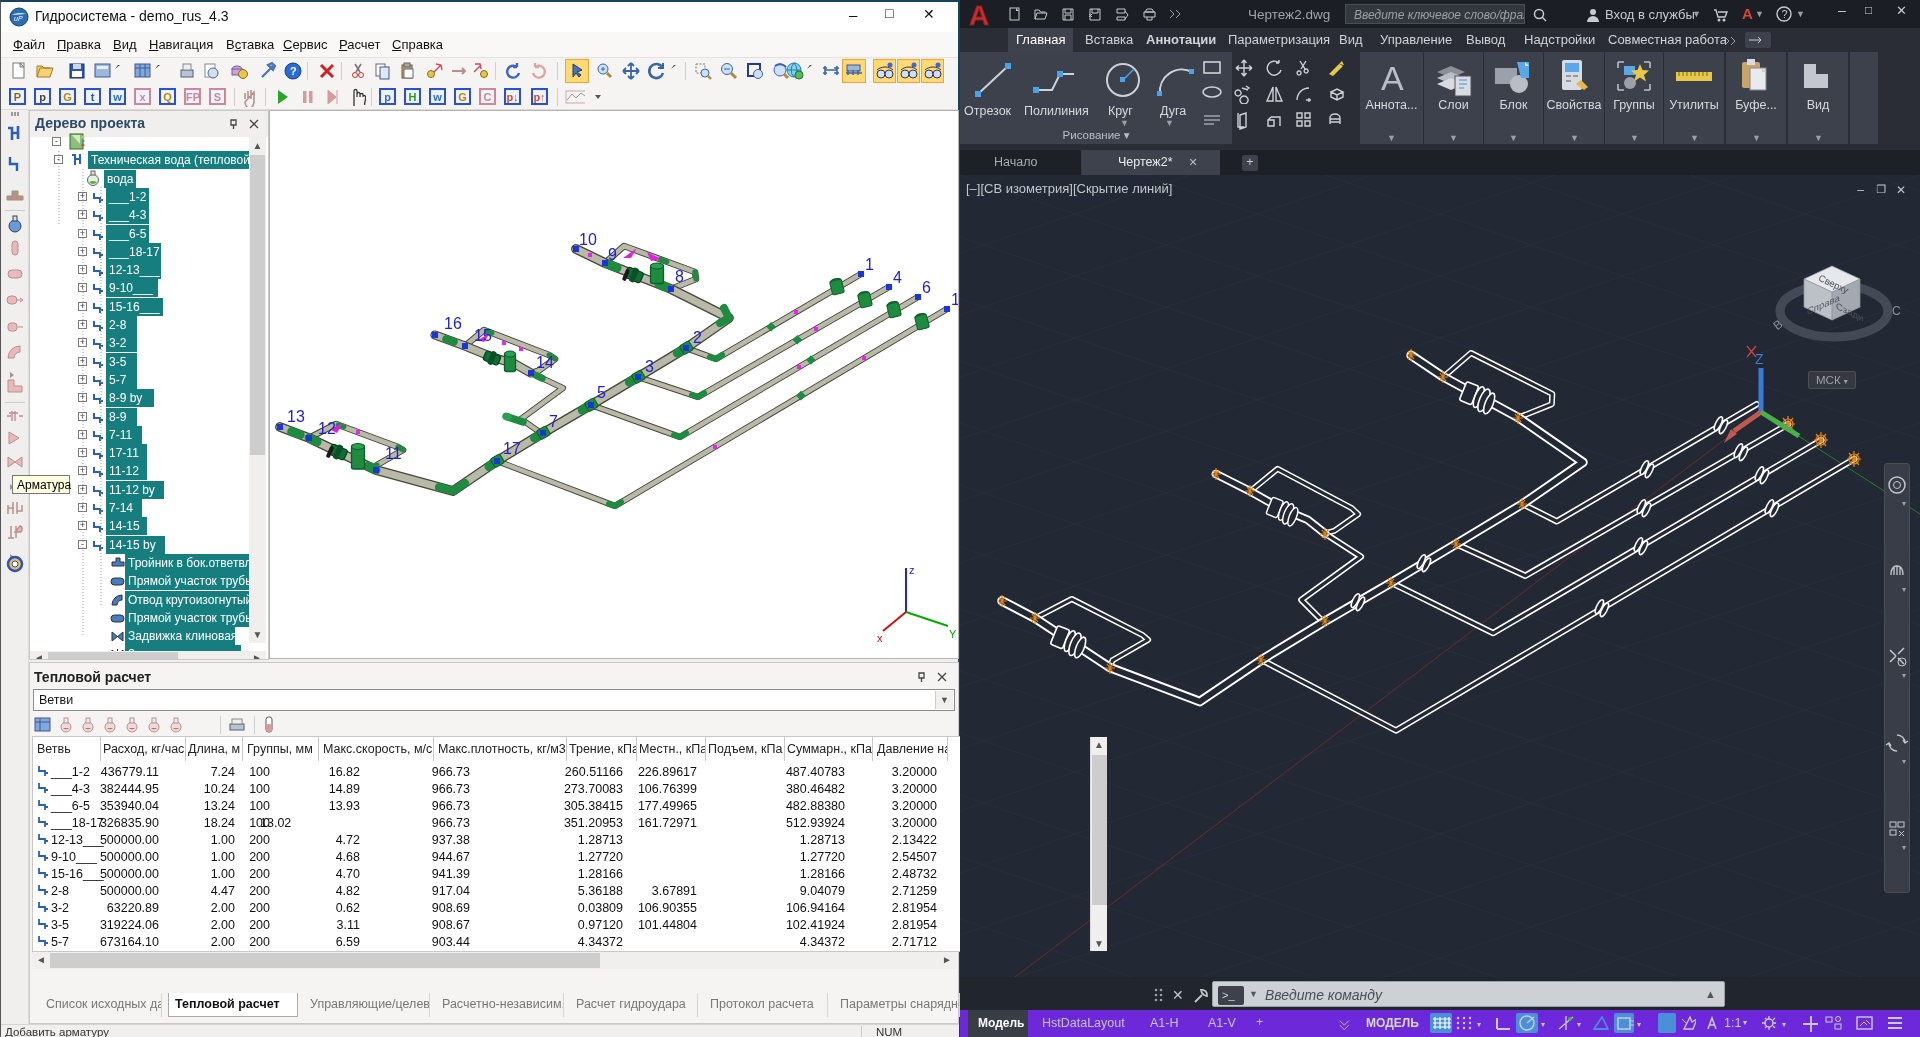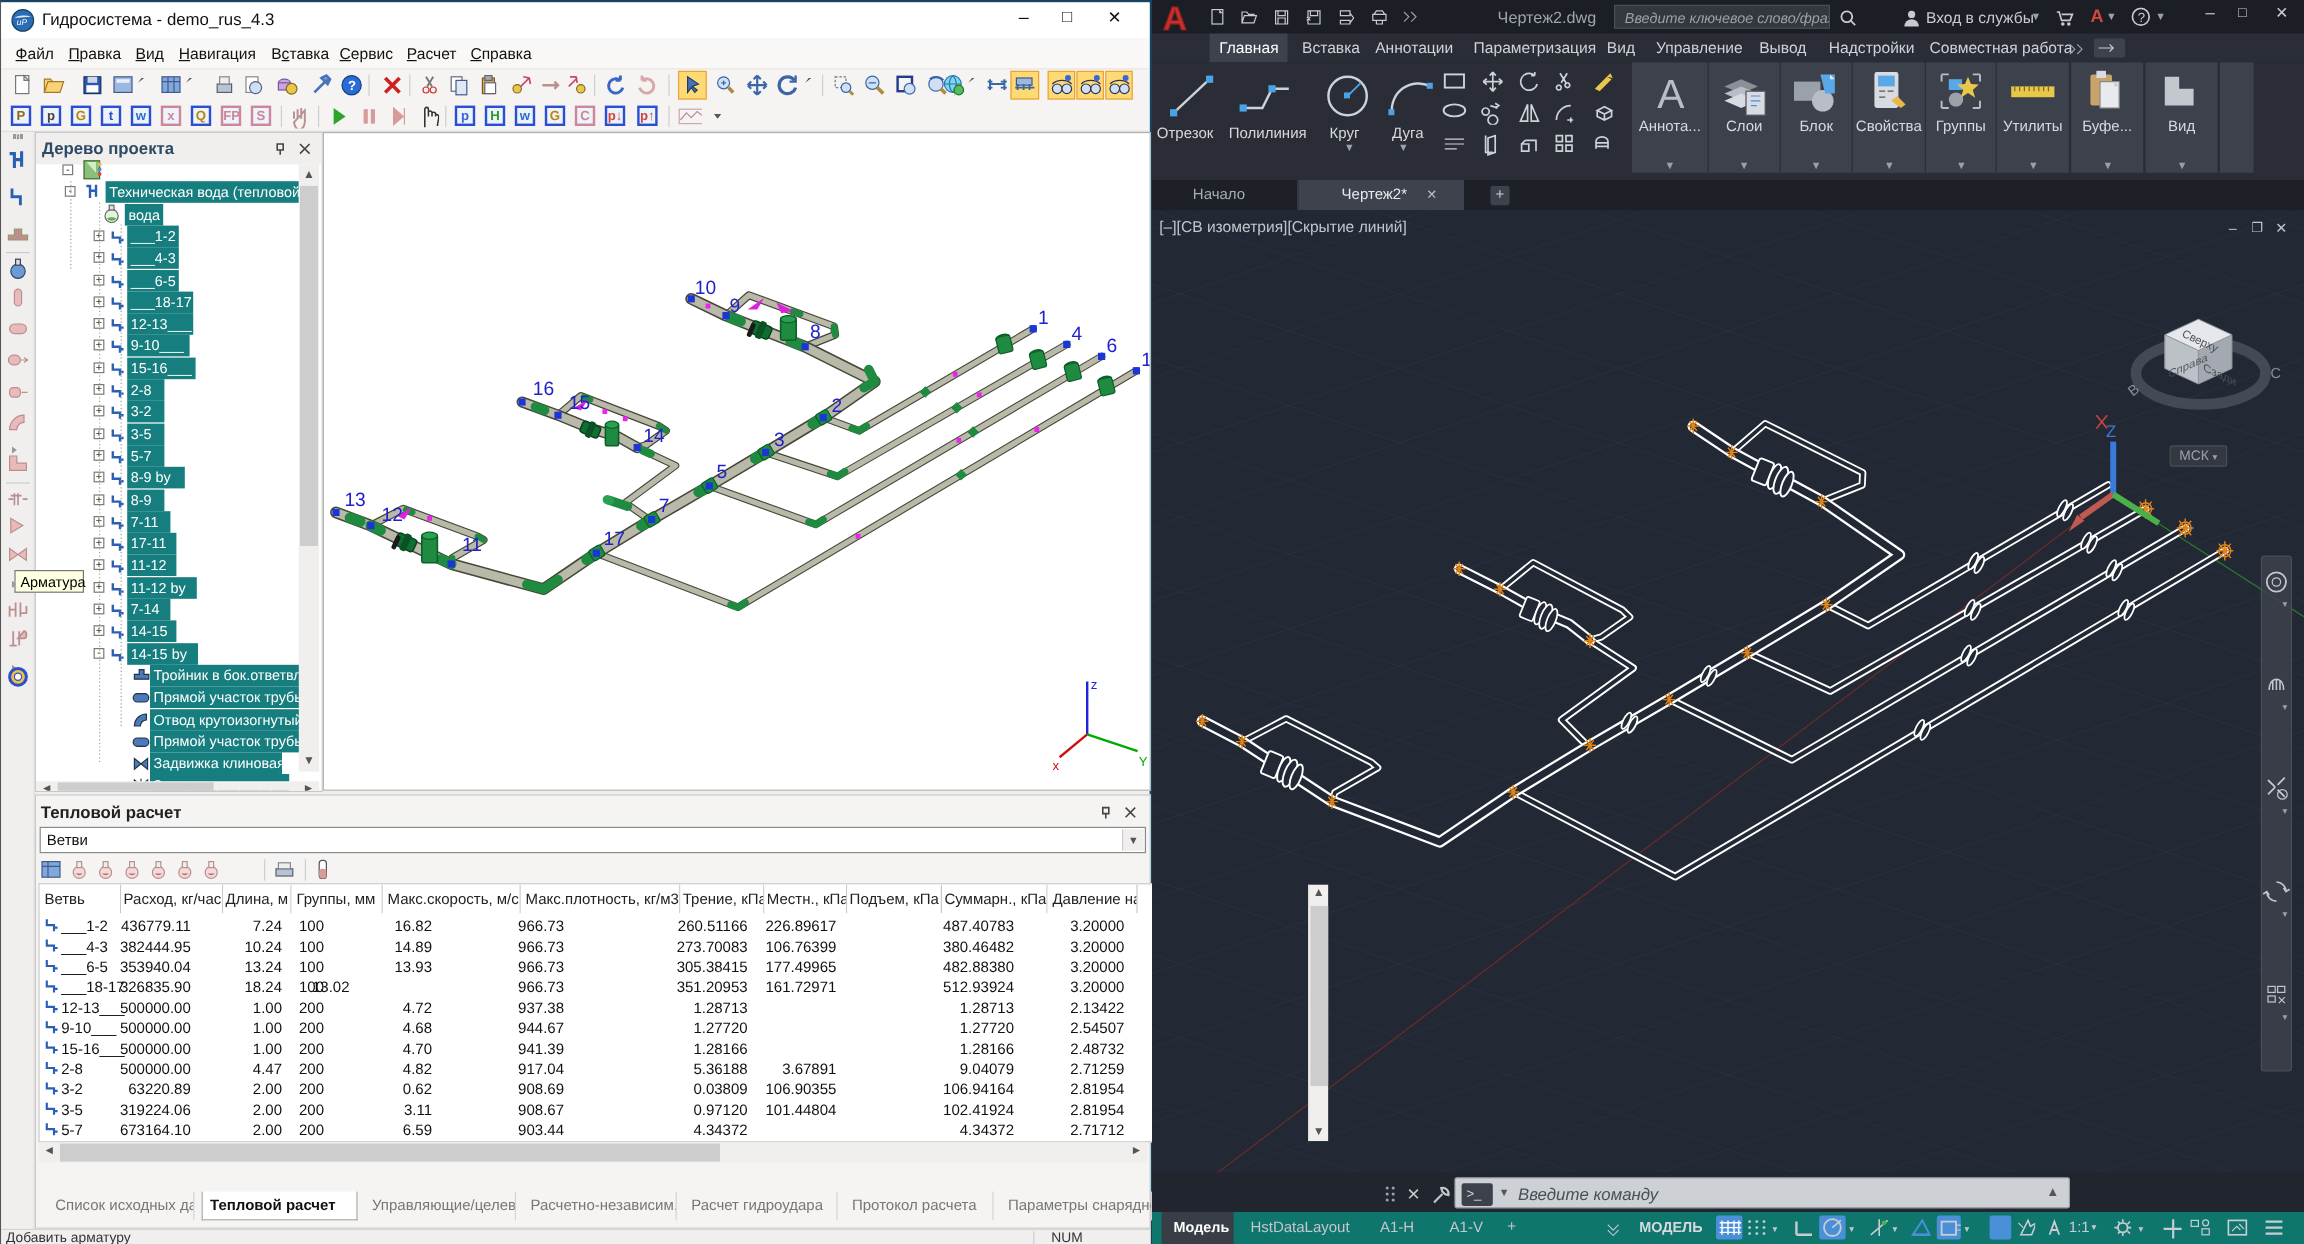--- a/index.html
+++ b/index.html
@@ -31,21 +31,21 @@
 #acad{position:absolute;left:960px;top:0;width:960px;height:1037px;background:#21252d;}
 #actitle{position:absolute;left:0;top:0;width:100%;height:28px;background:#1b1e24;}
 #acribtabs{position:absolute;left:0;top:28px;width:100%;height:24px;background:#2a2d35;color:#cfd3d9;font-size:13px;}
 #acribbon{position:absolute;left:0;top:52px;width:100%;height:98px;background:#2a2d35;}
 .rpanel{position:absolute;top:0;height:92px;background:#3c414c;}
 .rpanel .plabel{position:absolute;bottom:2px;width:100%;text-align:center;font-size:11.5px;color:#b9bec6;}
 .bigbtn{position:absolute;top:0;height:92px;background:#3c414c;color:#d6d9de;font-size:12.5px;text-align:center;}
 #acftabs{position:absolute;left:0;top:150px;width:100%;height:25px;background:#1d2026;color:#a7acb4;font-size:12.5px;}
 #accanvas{position:absolute;left:0;top:175px;width:960px;height:802px;background:#222834;overflow:hidden;}
 #accmdrow{position:absolute;left:0;top:978px;width:100%;height:32px;}
-#acstatus{position:absolute;left:0;top:1010px;width:100%;height:27px;background:#0f766e;color:#c3c7cd;font-size:12.5px;}
+#acstatus{position:absolute;left:0;top:1010px;width:100%;height:27px;background:#6d28d9;color:#c3c7cd;font-size:12.5px;}
 .sticn{position:absolute;top:3px;height:20px;border-radius:2px;color:#c3c7cd;text-align:center;font-size:13px;line-height:20px;}
 text{font-family:"Liberation Sans",sans-serif;}
 </style></head>
 <body>
 <div id="hydro">
 <div id="htitle">
  <svg class="abs" style="left:8px;top:5px" width="20" height="20">
         <circle cx="10" cy="10" r="9" fill="#2a6db5" stroke="#16435f"></circle>
         <path d="M3,8 a9,4 0 0 1 14,-1" fill="#dce9f5"></path>
         <text x="5" y="14" font-size="7" fill="#fff" font-style="italic">uP</text>
@@ -1065,35 +1065,38 @@
         <text x="5.5" y="12" font-size="11" fill="#c7cbd1">?</text>
       </svg>
       <span class="abs" style="left:836px;top:9px;color:#9aa0a8;font-size:9px">▼</span>
       <span class="abs" style="left:878px;top:2px;color:#c7cbd1;font-size:14px">–</span>
       <span class="abs" style="left:905px;top:3px;color:#c7cbd1;font-size:12px">□</span>
       <span class="abs" style="left:936px;top:3px;color:#c7cbd1;font-size:13px">✕</span>
     </div>
 <div id="acribtabs">
       <div class="abs" style="left:48px;top:0;height:24px;padding:4px 8px 0 8px;background:#3e424c;color:#fff;">Главная</div>
       <div class="abs" style="left:117px;top:0;height:24px;padding:4px 8px 0 8px;">Вставка</div>
-      <div class="abs" style="left:178px;top:0;height:24px;padding:4px 8px 0 8px;">Аннотации</div>
+      <div class="abs" style="left:178px;top:0;height:24px;padding:4px 8px 0 8px;font-weight:bold;">Аннотации</div>
       <div class="abs" style="left:260px;top:0;height:24px;padding:4px 8px 0 8px;">Параметризация</div>
       <div class="abs" style="left:371px;top:0;height:24px;padding:4px 8px 0 8px;">Вид</div>
       <div class="abs" style="left:412px;top:0;height:24px;padding:4px 8px 0 8px;">Управление</div>
       <div class="abs" style="left:498px;top:0;height:36px;padding:4px 8px 0 8px;">Вывод</div>
       <div class="abs" style="left:556px;top:0;height:24px;padding:4px 8px 0 8px;">Надстройки</div>
       <div class="abs" style="left:640px;top:0;height:24px;padding:4px 8px 0 8px;">Совместная работа</div>
       <svg class="abs" style="left:763px;top:7px" width="16" height="12">
         <path d="M2,2 l4,4 -4,4 M8,2 l4,4 -4,4" stroke="#9aa0a8" fill="none"></path>
       </svg>
       <div class="abs" style="left:785px;top:4px;width:26px;height:16px;background:#3e424c;border-radius:2px"><svg width="26" height="16">
           <path d="M4,8 h12 M13,5 l3,3 -3,3" stroke="#c7cbd1" fill="none"></path>
         </svg></div>
     </div>
 <div id="acribbon">
+      <div class="rpanel" style="left:0px;width:272px">
+        <div class="plabel">Рисование ▾</div>
+      </div>
       <svg class="abs" style="left:10px;top:8px" width="50" height="40">
         <path d="M8,34 L38,6" stroke="#cdd2d9" stroke-width="2"></path>
         <rect x="5" y="31" width="6" height="6" fill="#4aa3e8"></rect>
         <rect x="35" y="3" width="6" height="6" fill="#4aa3e8"></rect>
       </svg>
       <div class="abs" style="left:4px;top:52px;color:#d6d9de;font-size:12.5px">Отрезок</div>
       <svg class="abs" style="left:70px;top:8px" width="56" height="40">
         <path d="M6,30 h16 l8,-16 h14" stroke="#cdd2d9" stroke-width="2" fill="none"></path>
         <rect x="3" y="27" width="6" height="6" fill="#4aa3e8"></rect>
         <rect x="27" y="11" width="6" height="6" fill="#4aa3e8"></rect>

